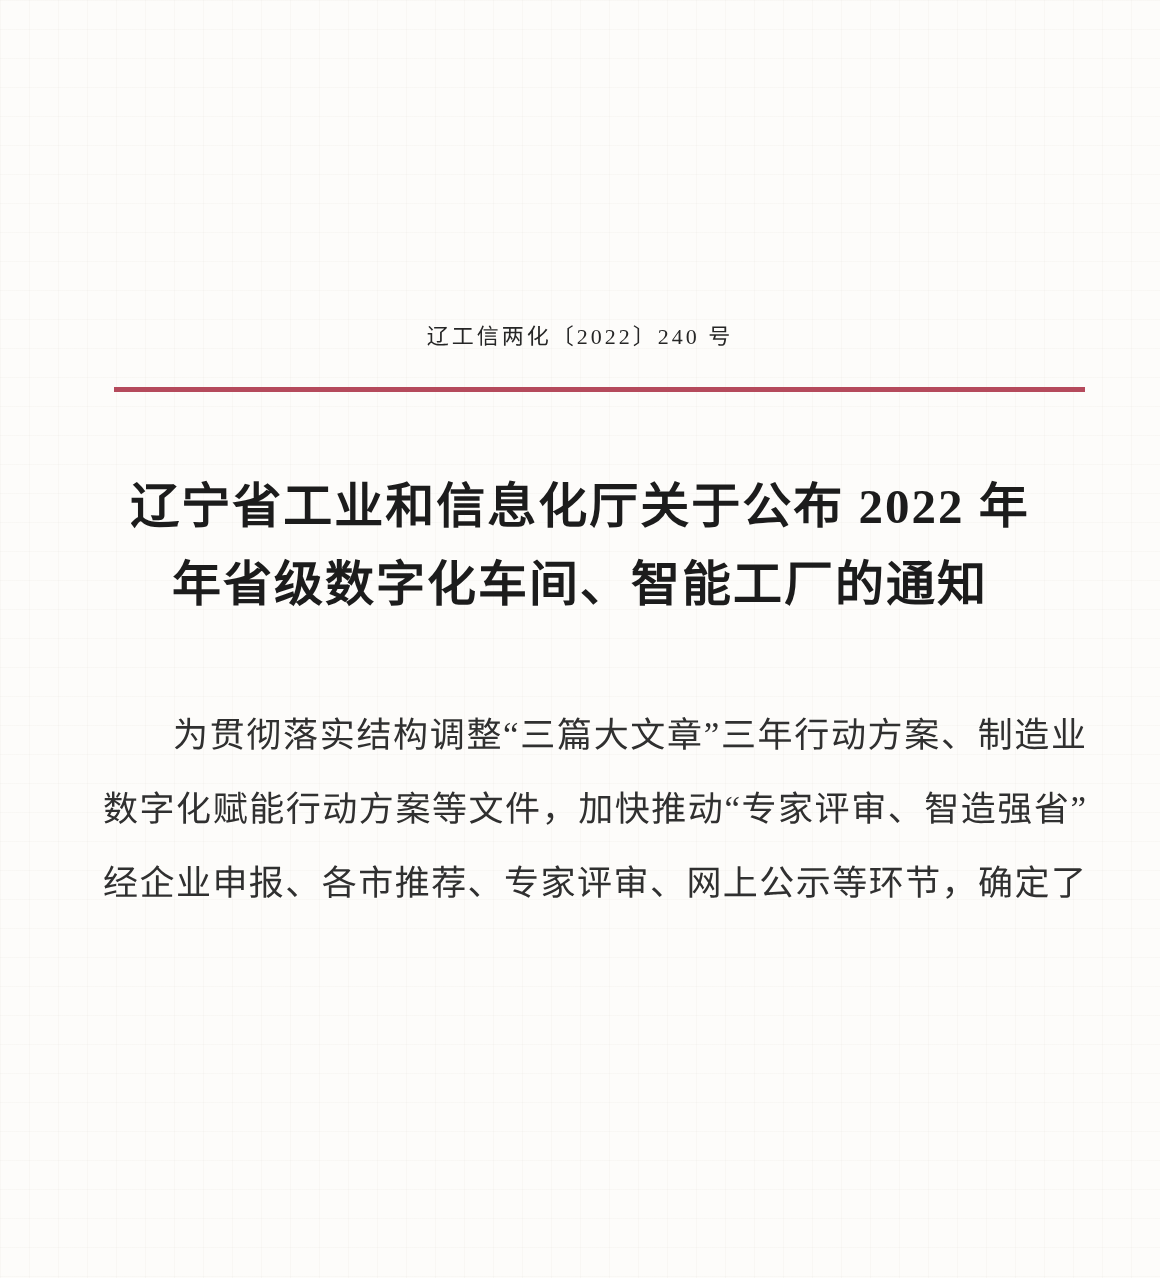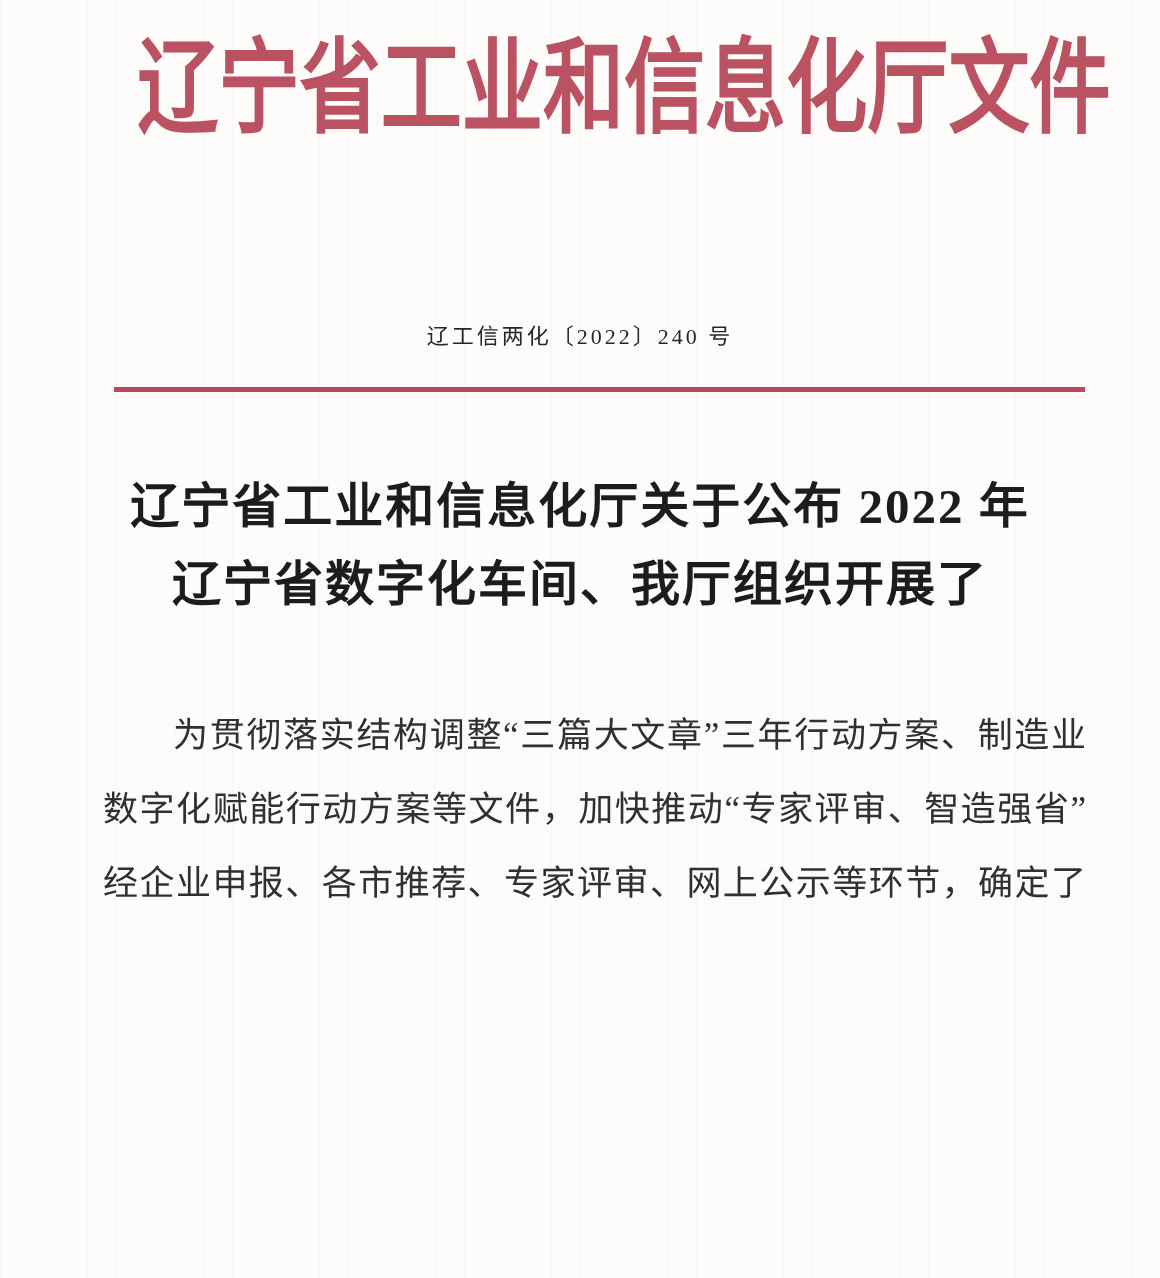--- a/index.html
+++ b/index.html
@@ -80,31 +80,28 @@
     text-align:justify;
     text-align-last:justify;
   }
   .line.indent{text-indent:2em;}
 </style>
 </head>
 <body>
 
 <div class="page">
 
-  <div class="masthead">
-    <span class="squeeze">辽宁省工业和信息化厅文件</span>
-  </div>
 
   <div class="doc-number">辽工信两化〔2022〕240 号</div>
 
   <div class="red-divider"></div>
 
   <div class="doc-title">
     <div>辽宁省工业和信息化厅关于公布 2022 年</div>
-    <div>辽宁省数字化车间、我厅组织开展了</div>
+    <div>年省级数字化车间、智能工厂的通知</div>
   </div>
 
   <div class="body-block">
     <div class="line fill indent">为贯彻落实结构调整“三篇大文章”三年行动方案、制造业</div>
     <div class="line fill">数字化赋能行动方案等文件，加快推动“专家评审、智造强省”</div>
     <div class="line fill">经企业申报、各市推荐、专家评审、网上公示等环节，确定了</div>
 
   </div>
 
 </div>

